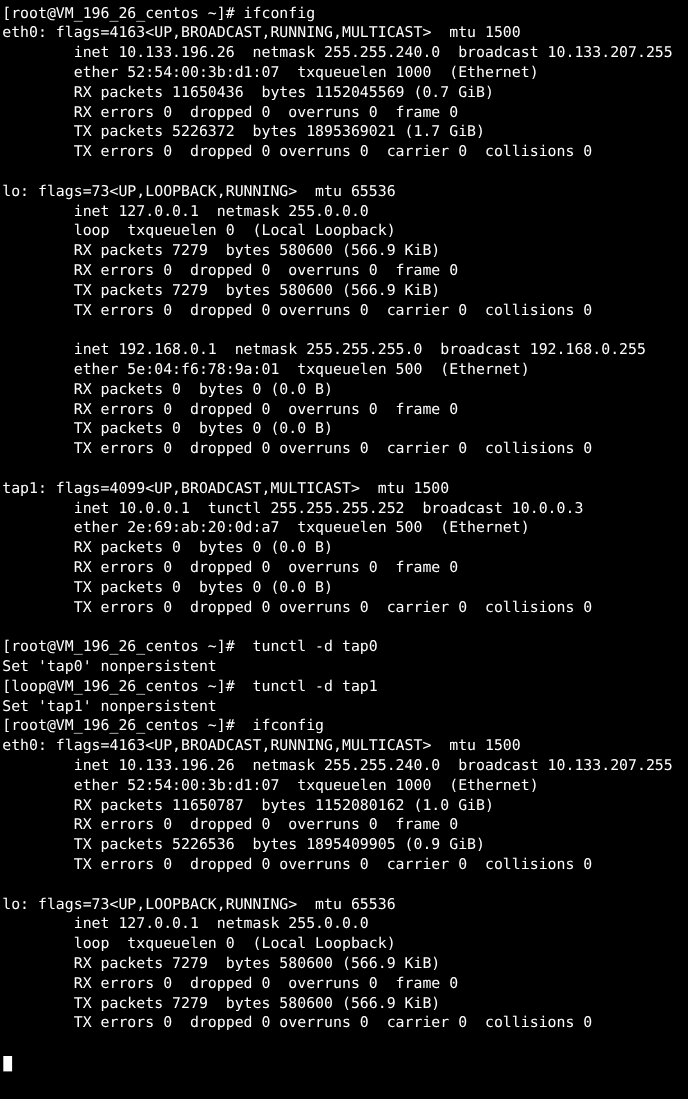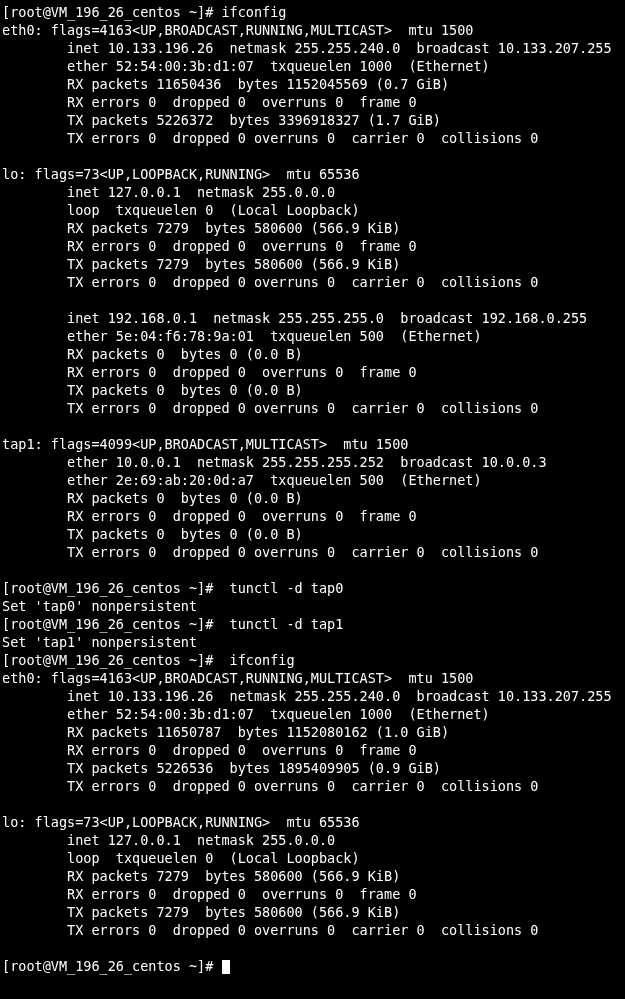--- a/index.html
+++ b/index.html
@@ -49,62 +49,62 @@
 <body>
 
 <div id="terminal">
   <div id="output">
       <div class="line">[root@VM_196_26_centos ~]# ifconfig</div>
       <div class="line">eth0: flags=4163&lt;UP,BROADCAST,RUNNING,MULTICAST&gt;  mtu 1500</div>
       <div class="line">        inet 10.133.196.26  netmask 255.255.240.0  broadcast 10.133.207.255</div>
       <div class="line">        ether 52:54:00:3b:d1:07  txqueuelen 1000  (Ethernet)</div>
       <div class="line">        RX packets 11650436  bytes 1152045569 (0.7 GiB)</div>
       <div class="line">        RX errors 0  dropped 0  overruns 0  frame 0</div>
-      <div class="line">        TX packets 5226372  bytes 3396918327 (1.7 GiB)</div>
+      <div class="line">        TX packets 5226372  bytes 1895369021 (1.7 GiB)</div>
       <div class="line">        TX errors 0  dropped 0 overruns 0  carrier 0  collisions 0</div>
       <div class="line blank"></div>
       <div class="line">lo: flags=73&lt;UP,LOOPBACK,RUNNING&gt;  mtu 65536</div>
       <div class="line">        inet 127.0.0.1  netmask 255.0.0.0</div>
       <div class="line">        loop  txqueuelen 0  (Local Loopback)</div>
       <div class="line">        RX packets 7279  bytes 580600 (566.9 KiB)</div>
       <div class="line">        RX errors 0  dropped 0  overruns 0  frame 0</div>
       <div class="line">        TX packets 7279  bytes 580600 (566.9 KiB)</div>
       <div class="line">        TX errors 0  dropped 0 overruns 0  carrier 0  collisions 0</div>
       <div class="line blank"></div>
       <div class="line">        inet 192.168.0.1  netmask 255.255.255.0  broadcast 192.168.0.255</div>
       <div class="line">        ether 5e:04:f6:78:9a:01  txqueuelen 500  (Ethernet)</div>
       <div class="line">        RX packets 0  bytes 0 (0.0 B)</div>
       <div class="line">        RX errors 0  dropped 0  overruns 0  frame 0</div>
       <div class="line">        TX packets 0  bytes 0 (0.0 B)</div>
       <div class="line">        TX errors 0  dropped 0 overruns 0  carrier 0  collisions 0</div>
       <div class="line blank"></div>
       <div class="line">tap1: flags=4099&lt;UP,BROADCAST,MULTICAST&gt;  mtu 1500</div>
-      <div class="line">        ether 10.0.0.1  netmask 255.255.255.252  broadcast 10.0.0.3</div>
+      <div class="line">        inet 10.0.0.1  tunctl 255.255.255.252  broadcast 10.0.0.3</div>
       <div class="line">        ether 2e:69:ab:20:0d:a7  txqueuelen 500  (Ethernet)</div>
       <div class="line">        RX packets 0  bytes 0 (0.0 B)</div>
       <div class="line">        RX errors 0  dropped 0  overruns 0  frame 0</div>
       <div class="line">        TX packets 0  bytes 0 (0.0 B)</div>
       <div class="line">        TX errors 0  dropped 0 overruns 0  carrier 0  collisions 0</div>
       <div class="line blank"></div>
       <div class="line">[root@VM_196_26_centos ~]#  tunctl -d tap0</div>
       <div class="line">Set 'tap0' nonpersistent</div>
-      <div class="line">[root@VM_196_26_centos ~]#  tunctl -d tap1</div>
+      <div class="line">[loop@VM_196_26_centos ~]#  tunctl -d tap1</div>
       <div class="line">Set 'tap1' nonpersistent</div>
       <div class="line">[root@VM_196_26_centos ~]#  ifconfig</div>
       <div class="line">eth0: flags=4163&lt;UP,BROADCAST,RUNNING,MULTICAST&gt;  mtu 1500</div>
       <div class="line">        inet 10.133.196.26  netmask 255.255.240.0  broadcast 10.133.207.255</div>
       <div class="line">        ether 52:54:00:3b:d1:07  txqueuelen 1000  (Ethernet)</div>
       <div class="line">        RX packets 11650787  bytes 1152080162 (1.0 GiB)</div>
       <div class="line">        RX errors 0  dropped 0  overruns 0  frame 0</div>
       <div class="line">        TX packets 5226536  bytes 1895409905 (0.9 GiB)</div>
       <div class="line">        TX errors 0  dropped 0 overruns 0  carrier 0  collisions 0</div>
       <div class="line blank"></div>
       <div class="line">lo: flags=73&lt;UP,LOOPBACK,RUNNING&gt;  mtu 65536</div>
       <div class="line">        inet 127.0.0.1  netmask 255.0.0.0</div>
       <div class="line">        loop  txqueuelen 0  (Local Loopback)</div>
       <div class="line">        RX packets 7279  bytes 580600 (566.9 KiB)</div>
       <div class="line">        RX errors 0  dropped 0  overruns 0  frame 0</div>
       <div class="line">        TX packets 7279  bytes 580600 (566.9 KiB)</div>
       <div class="line">        TX errors 0  dropped 0 overruns 0  carrier 0  collisions 0</div>
       <div class="line blank"></div>
     </div>
-  <div class="line"><span>[root@VM_196_26_centos ~]# </span><span class="cursor"></span></div>
+  <div class="line"><span class="cursor"></span></div>
 </div>
 
 </body></html>

